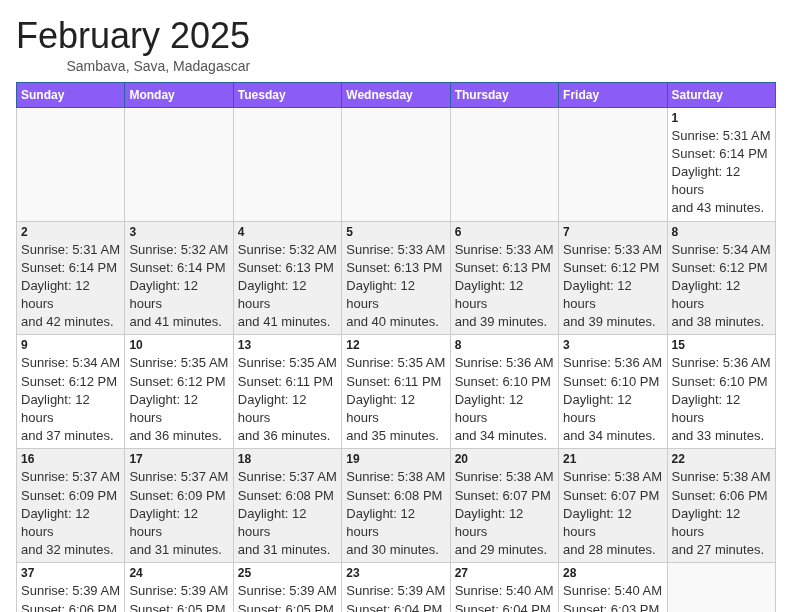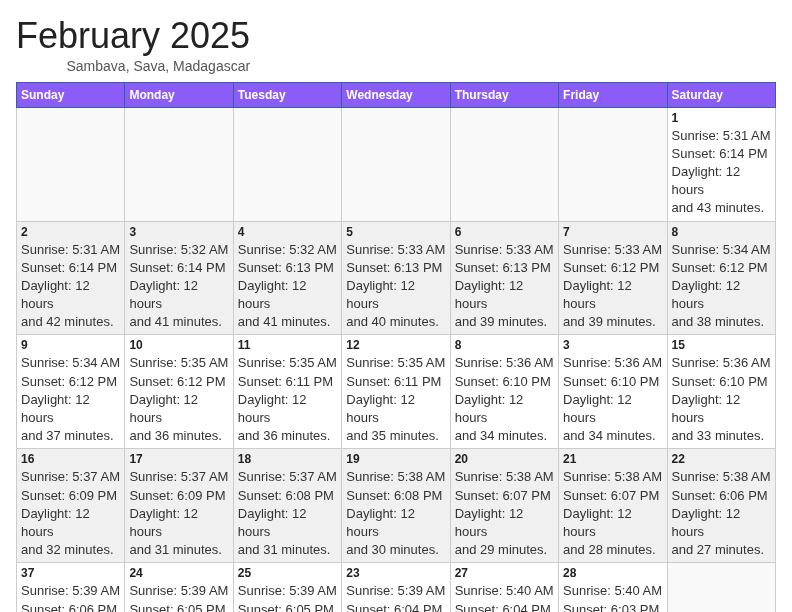--- a/index.html
+++ b/index.html
@@ -198,21 +198,21 @@
 and 37 minutes.</div>
         </td>
         <td>
           <span class="day-number">10</span>
           <div class="day-info" style="white-space: pre-line;">Sunrise: 5:35 AM
 Sunset: 6:12 PM
 Daylight: 12 hours
 and 36 minutes.</div>
         </td>
         <td>
-          <span class="day-number">11</span>
+          <span class="day-number">13</span>
           <div class="day-info" style="white-space: pre-line;">Sunrise: 5:35 AM
 Sunset: 6:11 PM
 Daylight: 12 hours
 and 36 minutes.</div>
         </td>
         <td>
           <span class="day-number">12</span>
           <div class="day-info" style="white-space: pre-line;">Sunrise: 5:35 AM
 Sunset: 6:11 PM
 Daylight: 12 hours

